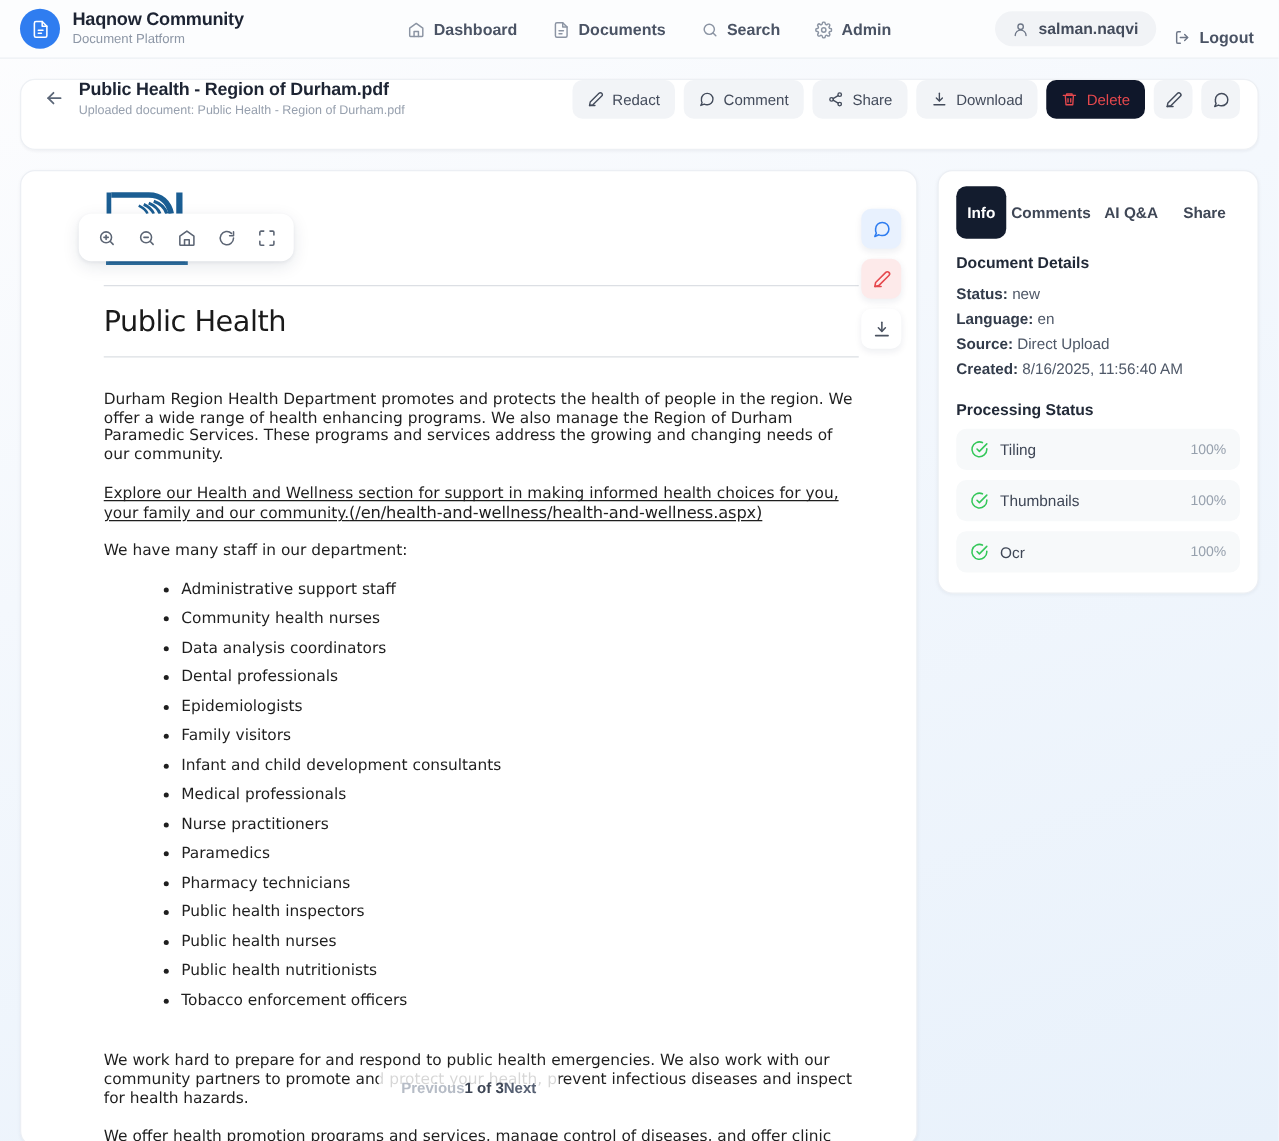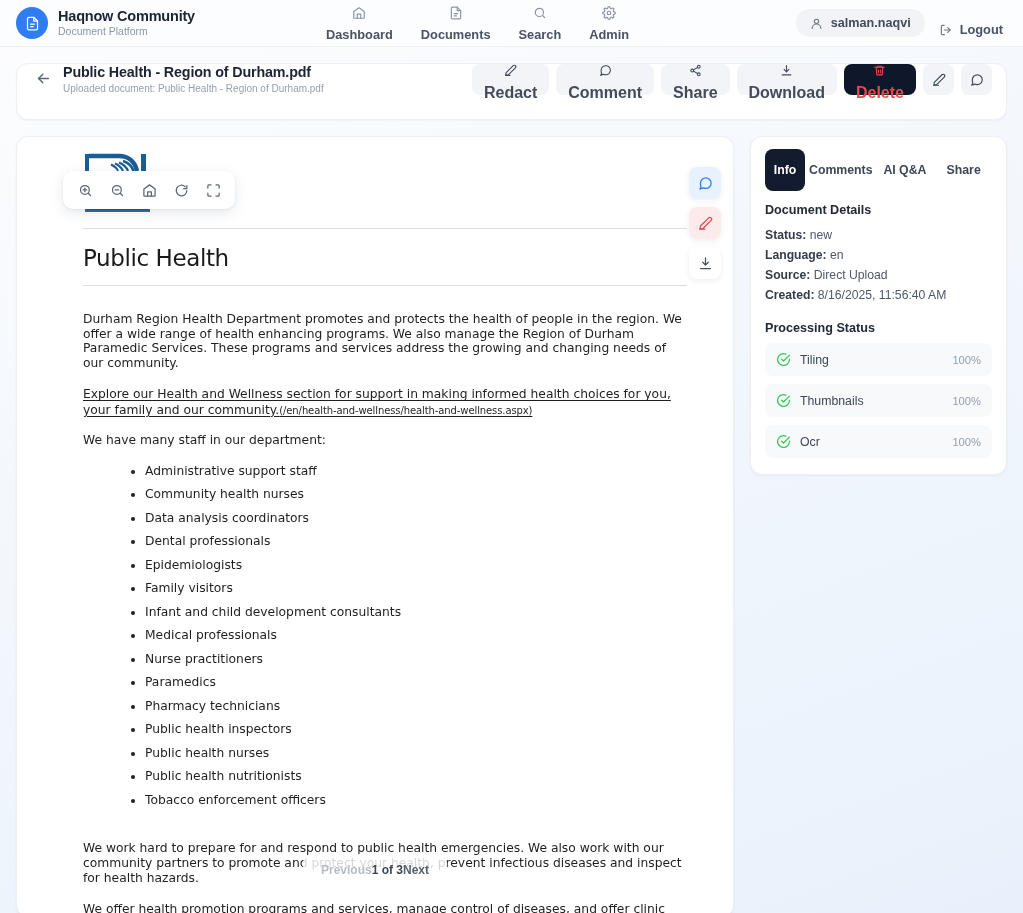--- a/index.html
+++ b/index.html
@@ -34,21 +34,20 @@
   .brand-sub { font-size: 10.5px; color: #8d97a6; margin-top: 2px; }
 
   .nav-center {
     position: absolute; left: 326px; top: 0; height: 47px;
     display: flex; align-items: center; gap: 28px;
   }
   .nav-item {
     display: flex; align-items: center; gap: 7px;
     font-size: 12.8px; font-weight: 600; color: #4a5364;
     cursor: pointer;
-    flex-direction: column;
   }
   .nav-right {
     margin-left: auto; display: flex; align-items: flex-end; gap: 14px;
   }
   .user-chip {
     display: flex; align-items: center; gap: 8px;
     background: #f1f3f6; border-radius: 16px;
     padding: 7px 14px;
     font-size: 12.6px; font-weight: 600; color: #444c5c;
     cursor: pointer;
@@ -79,23 +78,22 @@
     margin-right: 6px;
   }
   .dochead-titles { line-height: 1.15; }
   .doc-title { font-size: 14.3px; font-weight: 700; color: #1d2433; letter-spacing: -0.15px; }
   .doc-sub { font-size: 10px; color: #97a0ae; margin-top: 3px; }
   .dochead-actions { margin-left: auto; display: flex; align-items: center; gap: 7px; }
   .act {
     display: flex; align-items: center; gap: 7px;
     background: #f2f4f7; border: none; border-radius: 8px;
     height: 31px; padding: 0 12px;
-    font-family: inherit; font-size: 16px; font-weight: 700; color: #434b5b;
+    font-family: inherit; font-size: 12px; font-weight: 400; color: #434b5b;
     cursor: pointer;
-    flex-direction: column;
   }
   .act.danger { background: #0f172a; color: #e5484d; }
   .act.iconly { padding: 0; width: 31px; justify-content: center; }
 
   
   .main {
     display: flex; gap: 16px;
     padding: 16px 16px 0 16px;
     height: 797px;
   }
@@ -137,21 +135,21 @@
   }
   .doc-body { font-family: "DejaVu Sans", sans-serif; color: #1f1f1f; }
   .doc-p {
     font-size: 12.3px; line-height: 14.6px; margin-top: 13px;
   }
   .doc-link {
     font-size: 12.3px; line-height: 15.5px; margin-top: 17px;
     text-decoration: underline; text-underline-offset: 2px;
     color: #1f1f1f;
   }
-  .doc-link .url { font-size: 10px; letter-spacing: -0.1px; }
+  .doc-link .url { font-size: 13px; letter-spacing: -0.1px; }
   .doc-list { margin: 12px 0 0 62px; }
   .doc-list li {
     font-size: 12.3px; line-height: 23.5px; list-style: disc; color: #1f1f1f;
   }
   .gap-p { margin-top: 23px; }
 
   
   .zoombar {
     position: absolute; left: 46px; top: 34px;
     background: #ffffff;

